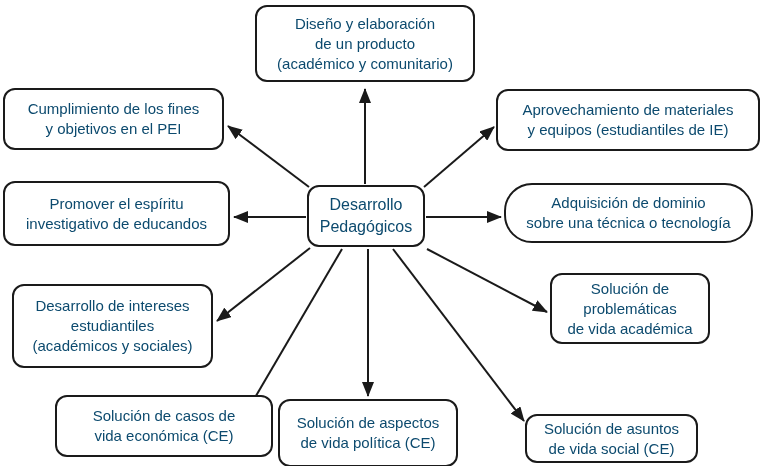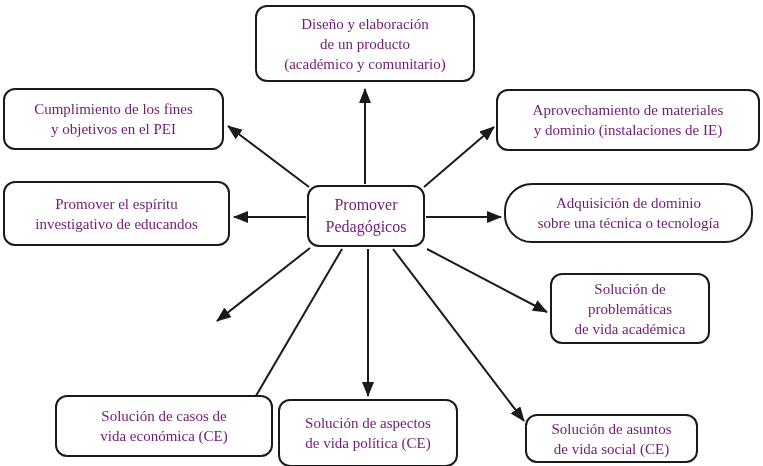--- a/index.html
+++ b/index.html
@@ -25,25 +25,24 @@
   .node {
     position: absolute;
     box-sizing: border-box;
     background: #ffffff;
     border: 2px solid #1a1a1a;
     border-radius: 12px;
     display: flex;
     align-items: center;
     justify-content: center;
     text-align: center;
-    color: #701a75;
+    color: #0c4a6e;
     font-size: 15px;
     line-height: 20px;
     padding: 2px 6px;
-    font-family: Liberation Serif, serif;
   }
   .node .label {
     white-space: pre-line;
   }
   .node.center {
     font-size: 16px;
     line-height: 22px;
   }
   
   #n-center       { left: 307px; top: 185px; width: 118px; height: 62px; }
@@ -89,38 +88,43 @@
 (académico y comunitario)</span>
   </div>
 
   <div class="node" id="n-topleft">
     <span class="label">Cumplimiento de los fines
 y objetivos en el PEI</span>
   </div>
 
   <div class="node" id="n-topright">
     <span class="label">Aprovechamiento de materiales
-y dominio (instalaciones de IE)</span>
+y equipos (estudiantiles de IE)</span>
   </div>
 
   <div class="node" id="n-left">
     <span class="label">Promover el espíritu
 investigativo de educandos</span>
   </div>
 
   <div class="node center" id="n-center">
-    <span class="label">Promover
+    <span class="label">Desarrollo
 Pedagógicos</span>
   </div>
 
   <div class="node" id="n-right">
     <span class="label">Adquisición de dominio
 sobre una técnica o tecnología</span>
   </div>
 
+  <div class="node" id="n-lowerleft">
+    <span class="label">Desarrollo de intereses
+estudiantiles
+(académicos y sociales)</span>
+  </div>
 
   <div class="node" id="n-lowerright">
     <span class="label">Solución de
 problemáticas
 de vida académica</span>
   </div>
 
   <div class="node" id="n-bottomleft">
     <span class="label">Solución de casos de
 vida económica (CE)</span>

